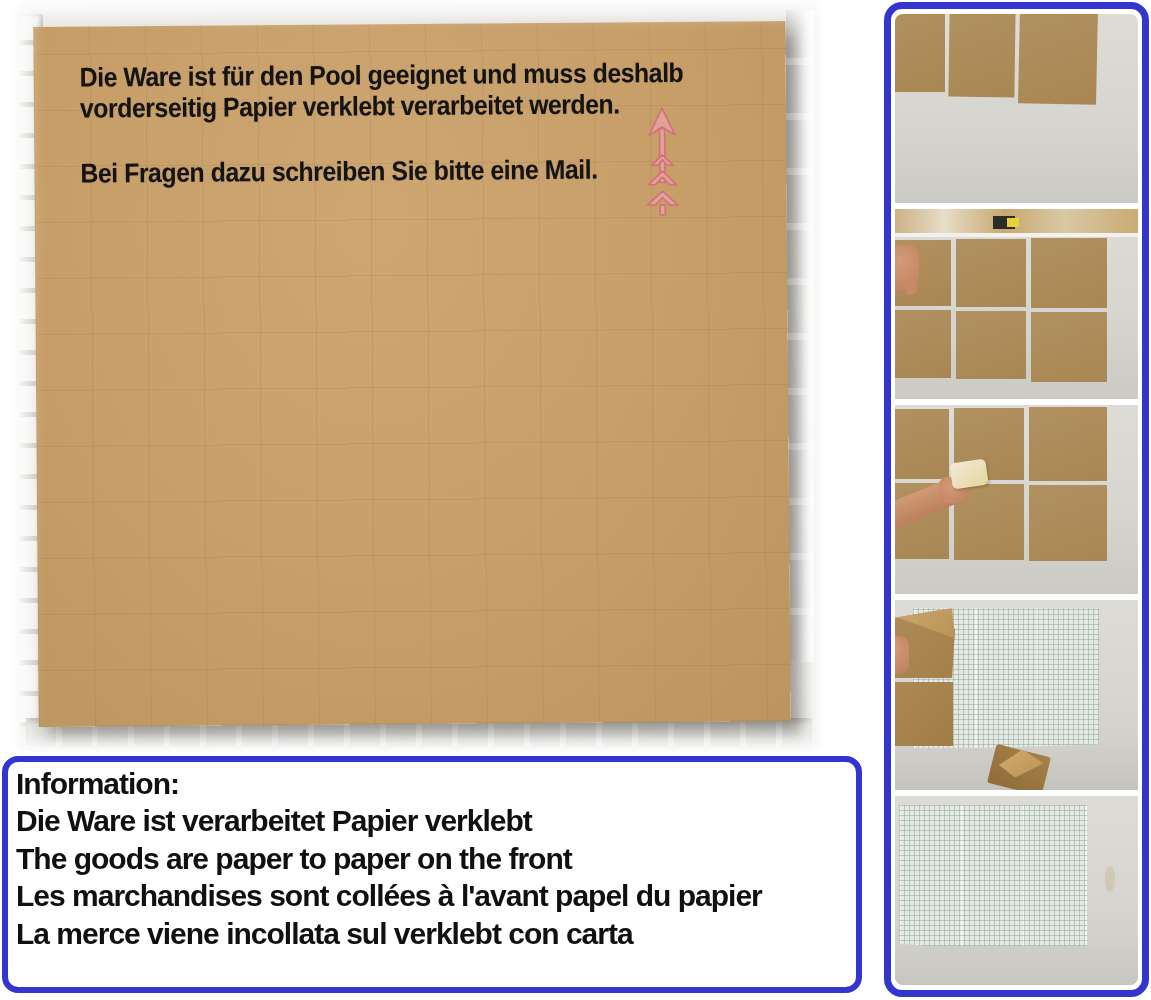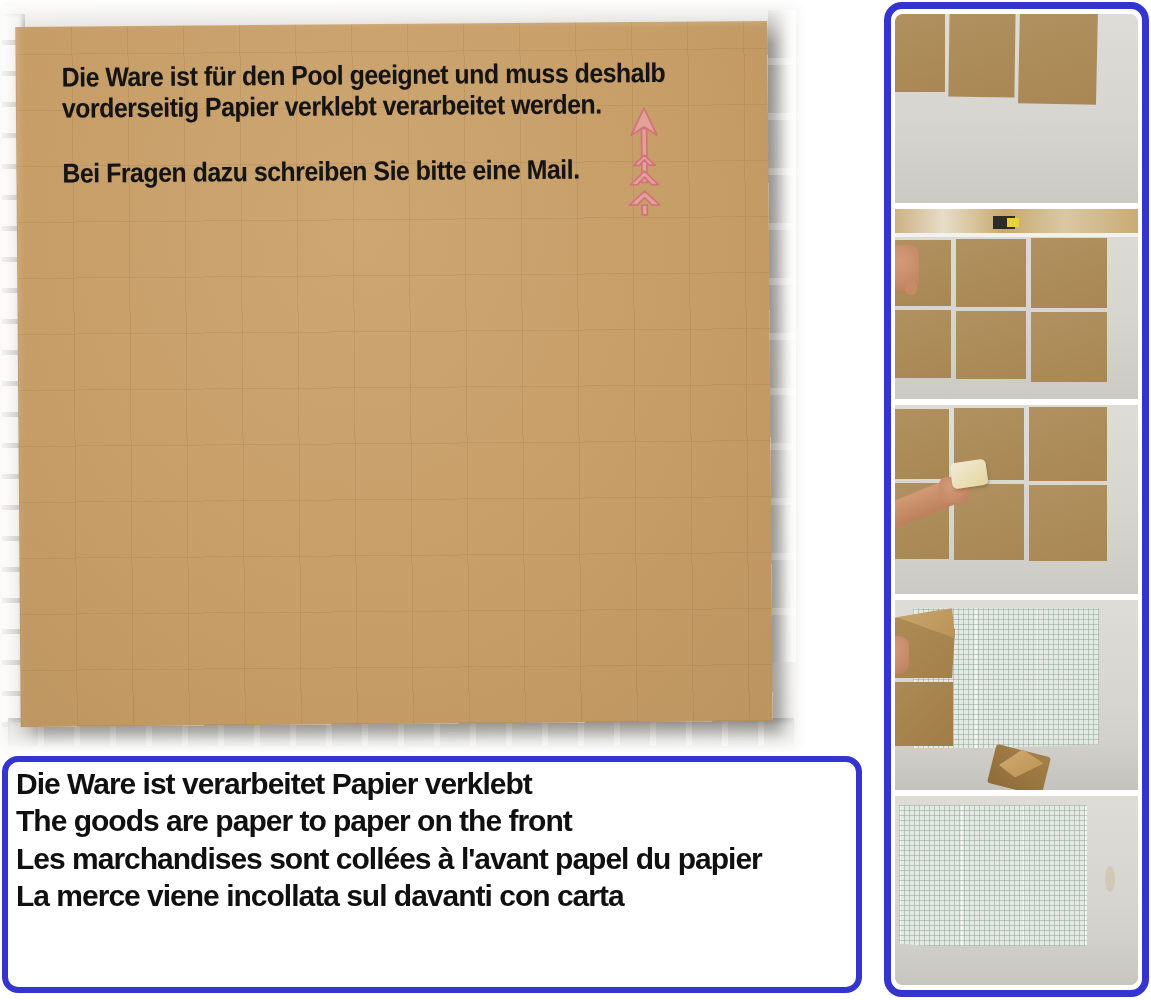--- a/index.html
+++ b/index.html
@@ -2,21 +2,21 @@
 <html style="--blue_border: #3434cf; --kraft_paper: #c79e68; --applied_paper: #ab8956; --wall_grey: #d6d5d0; --mesh_tile: #e4e9e3; --arrow_pink_fill: #e8a2a5; --arrow_pink_outline: #d2737a; --text_black: #141414; --sponge_yellow: #e9dca6; --skin_tone: #c5876a;"><head>
 <meta charset="utf-8">
 <style>
   html,body{margin:0;padding:0;background:#fff;}
   .canvas{
     position:relative;width:1151px;height:1000px;background:#fff;overflow:hidden;
     font-family:"Liberation Sans",sans-serif;
   }
   
   .main-photo{
-    position:absolute;left:2px;top:6px;width:796px;height:742px;
+    position:absolute;left:20px;top:6px;width:796px;height:742px;
     background:linear-gradient(135deg,#eceb e8,#e3e2de);
     background:linear-gradient(135deg,#ecebe8,#e2e1dd);
     box-shadow:0 0 10px rgba(0,0,0,.06);
     overflow:hidden;
   }
   .mosaic-strip-left{
     position:absolute;left:0;top:8px;width:23px;height:716px;
     background:repeating-linear-gradient(180deg,#f4f3f0 0 26px,#cfcec9 26px 31px);
     box-shadow:inset -3px 0 4px rgba(120,120,115,.45);
   }
@@ -201,24 +201,25 @@
           <path d="M6,73 L19,60.5 L32,73 L25.5,73 L19,66 L12.5,73 Z"></path>
           <path d="M5,92 L19,79 L33,92 L26,92 L19,85 L12,92 Z"></path>
           <rect x="16.6" y="92" width="4.8" height="9"></rect>
         </g>
       </svg>
     </div>
     <div class="photo-fade"></div>
   </div>
 
   <div class="info-box">
+    <div class="info-line">Information:</div>
     <div class="info-line">Die Ware ist verarbeitet Papier verklebt</div>
     <div class="info-line">The goods are paper to paper on the front</div>
     <div class="info-line">Les marchandises sont collées à l'avant papel du papier</div>
-    <div class="info-line">La merce viene incollata sul davanti con carta</div>
+    <div class="info-line">La merce viene incollata sul verklebt con carta</div>
   </div>
 
   <div class="steps-column">
     <div class="steps-inner">
 
       <div class="step-photo">
         <div class="paper-square p1-s1"></div>
         <div class="paper-square p1-s2"></div>
         <div class="paper-square p1-s3"></div>
       </div>

